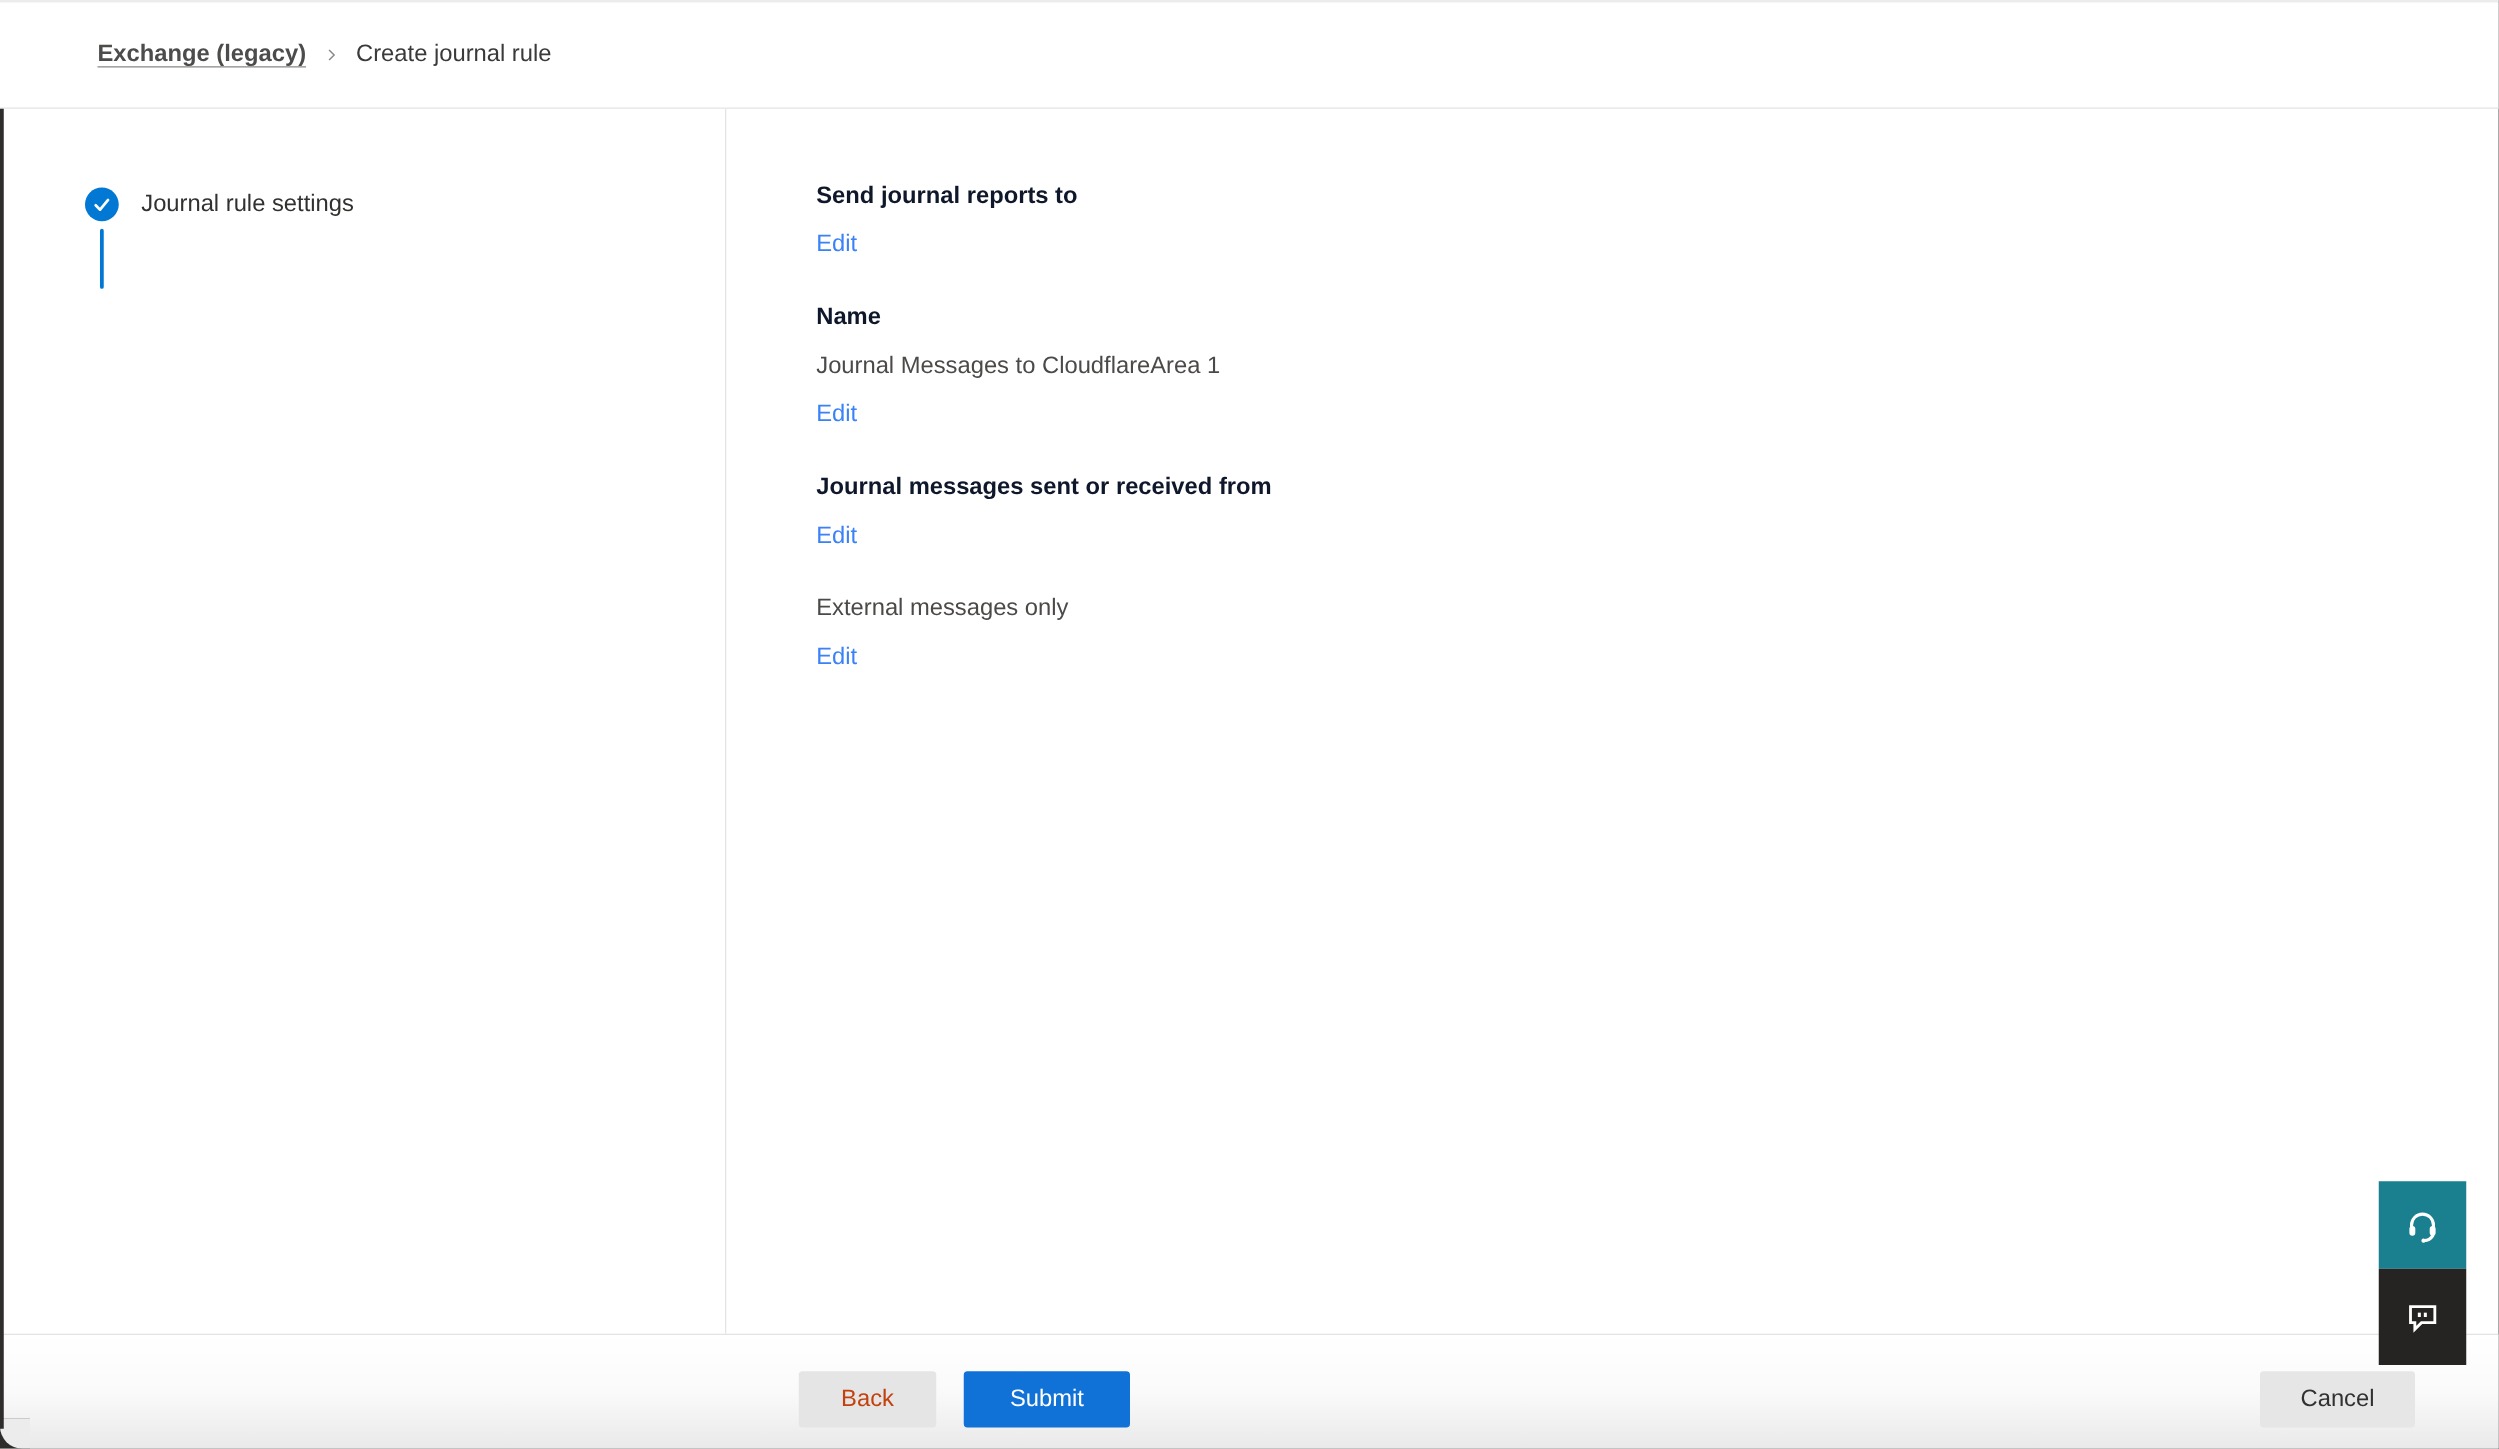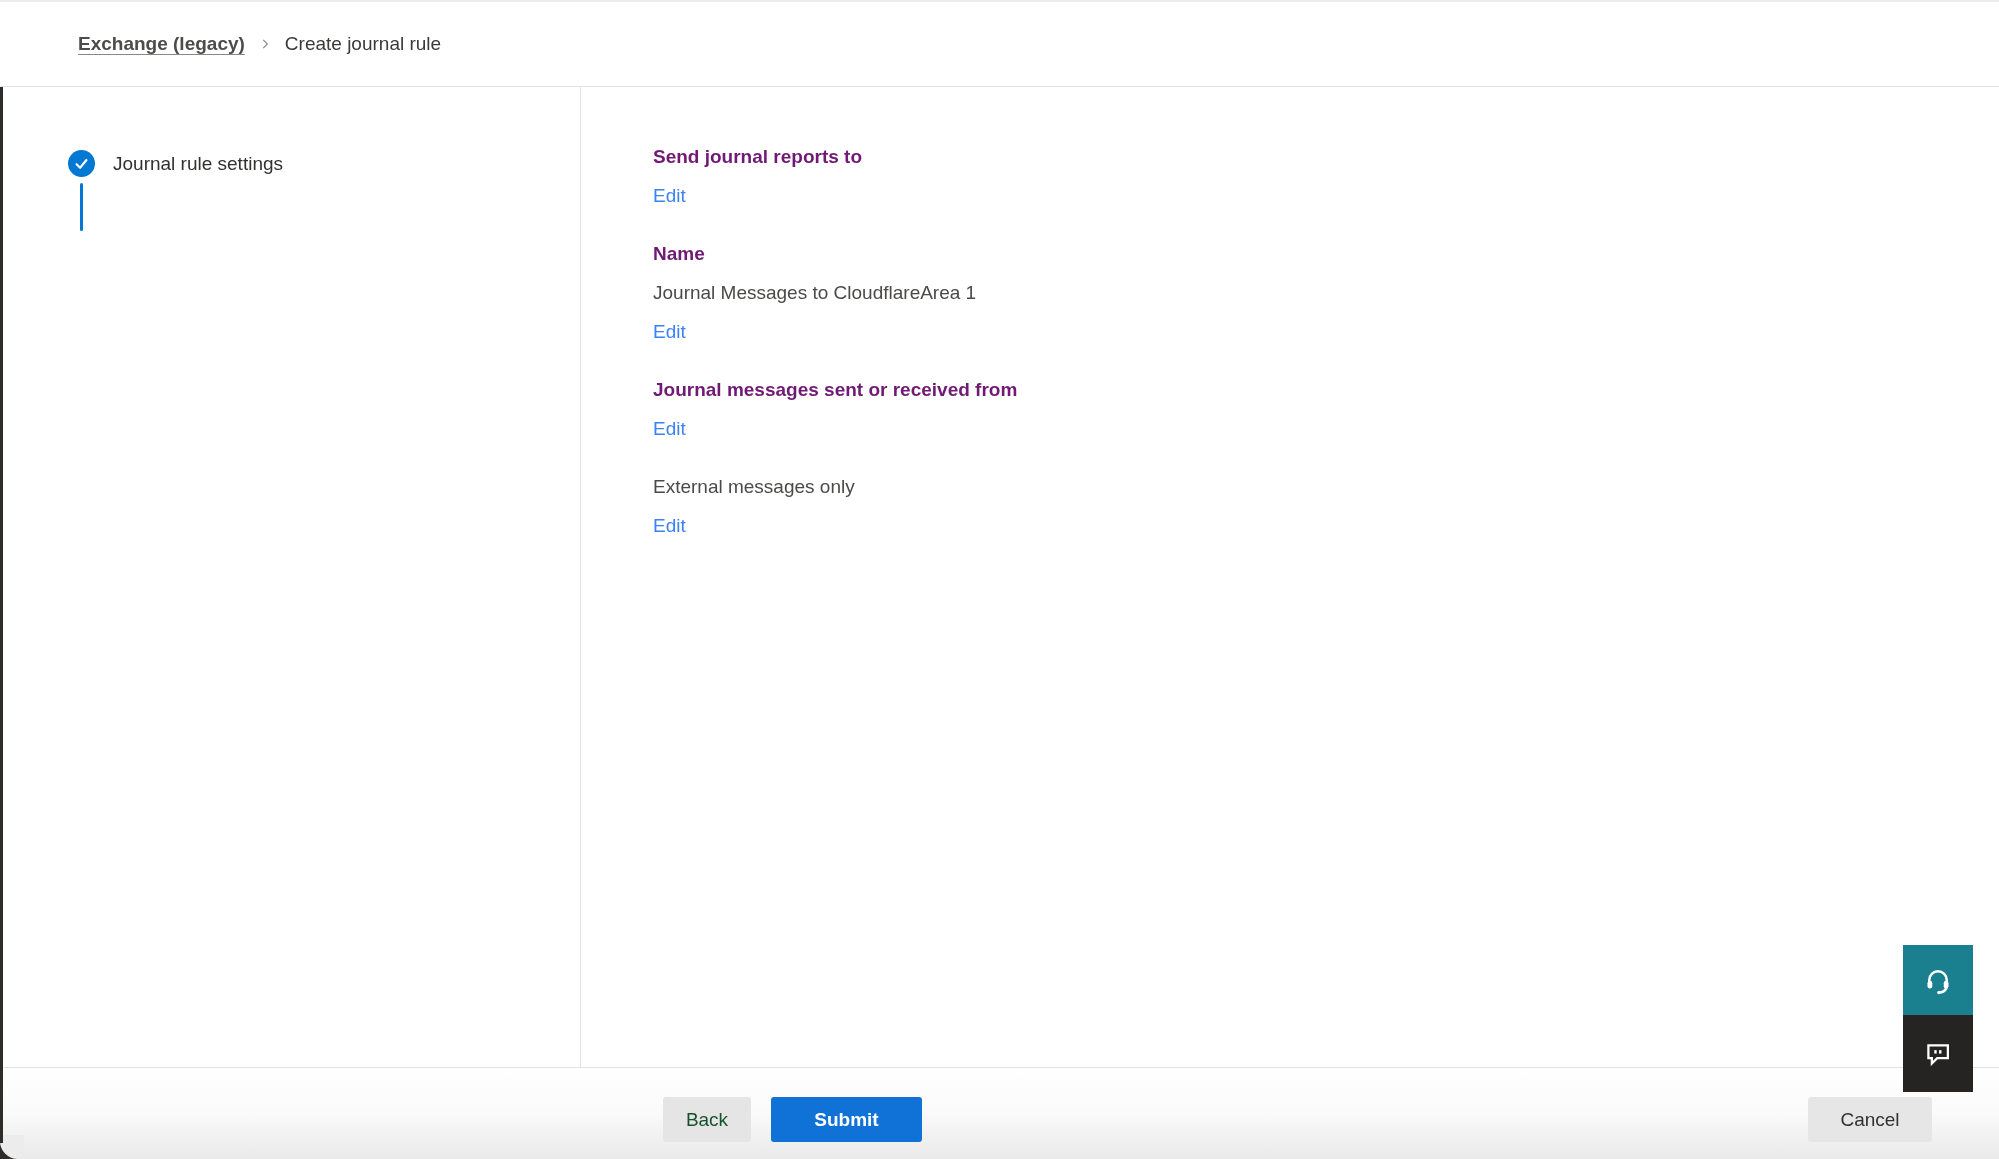--- a/index.html
+++ b/index.html
@@ -59,21 +59,21 @@
   }
 
   
   .main { flex: 1; padding: 57px 40px 0 72px; }
   .page-title {
     font-size: 40px; font-weight: 700; color: #2f2e2d;
     letter-spacing: -0.4px; line-height: 50px;
     margin: 0 0 44px 0;
   }
   .review-section { margin-bottom: 32px; }
-  .sec-label { font-size: 19px; line-height: 26px; font-weight: 700; color: #701a75; }
+  .sec-label { font-size: 19px; line-height: 26px; font-weight: 700; color: #0f172a; }
   .sec-value { font-size: 19px; line-height: 26px; color: #4c4a48; margin-top: 13px; }
   .sec-value:empty { display: none; }
   .edit-link {
     display: inline-block; margin-top: 13px;
     font-size: 19px; line-height: 26px; color: #3b82f6;
     text-decoration: none; cursor: pointer;
   }
 
   
   .footer {
@@ -81,22 +81,22 @@
     border-top: 1px solid #e3e3e3;
     background: linear-gradient(180deg, #ffffff 0%, #fafafa 50%, #e9e9e9 100%);
     z-index: 10;
   }
   .btn {
     position: absolute; top: 29px; height: 45px;
     font-family: inherit; font-size: 19px;
     border: none; border-radius: 3px; cursor: pointer;
     padding: 0 22px;
   }
-  .btn-back   { left: 663px;  width: 88px;  background: #e5e5e5; color: #14532d; }
-  .btn-submit { left: 771px;  width: 151px; background: #1071d6; color: #ffffff; font-weight: 700; }
+  .btn-back   { left: 639px;  width: 110px;  background: #e5e5e5; color: #c2410c; }
+  .btn-submit { left: 771px;  width: 133px; background: #1071d6; color: #ffffff; font-weight: 400; }
   .btn-cancel { left: 1808px; width: 124px; background: #e6e6e6; color: #323130; }
 
   
   .float-btn {
     position: absolute; right: 26px; width: 70px;
     border: none; cursor: pointer;
     display: flex; align-items: center; justify-content: center;
     z-index: 30; padding: 0;
   }
   .float-support  { top: 943px;  height: 70px; background: #1a7f8e; }

